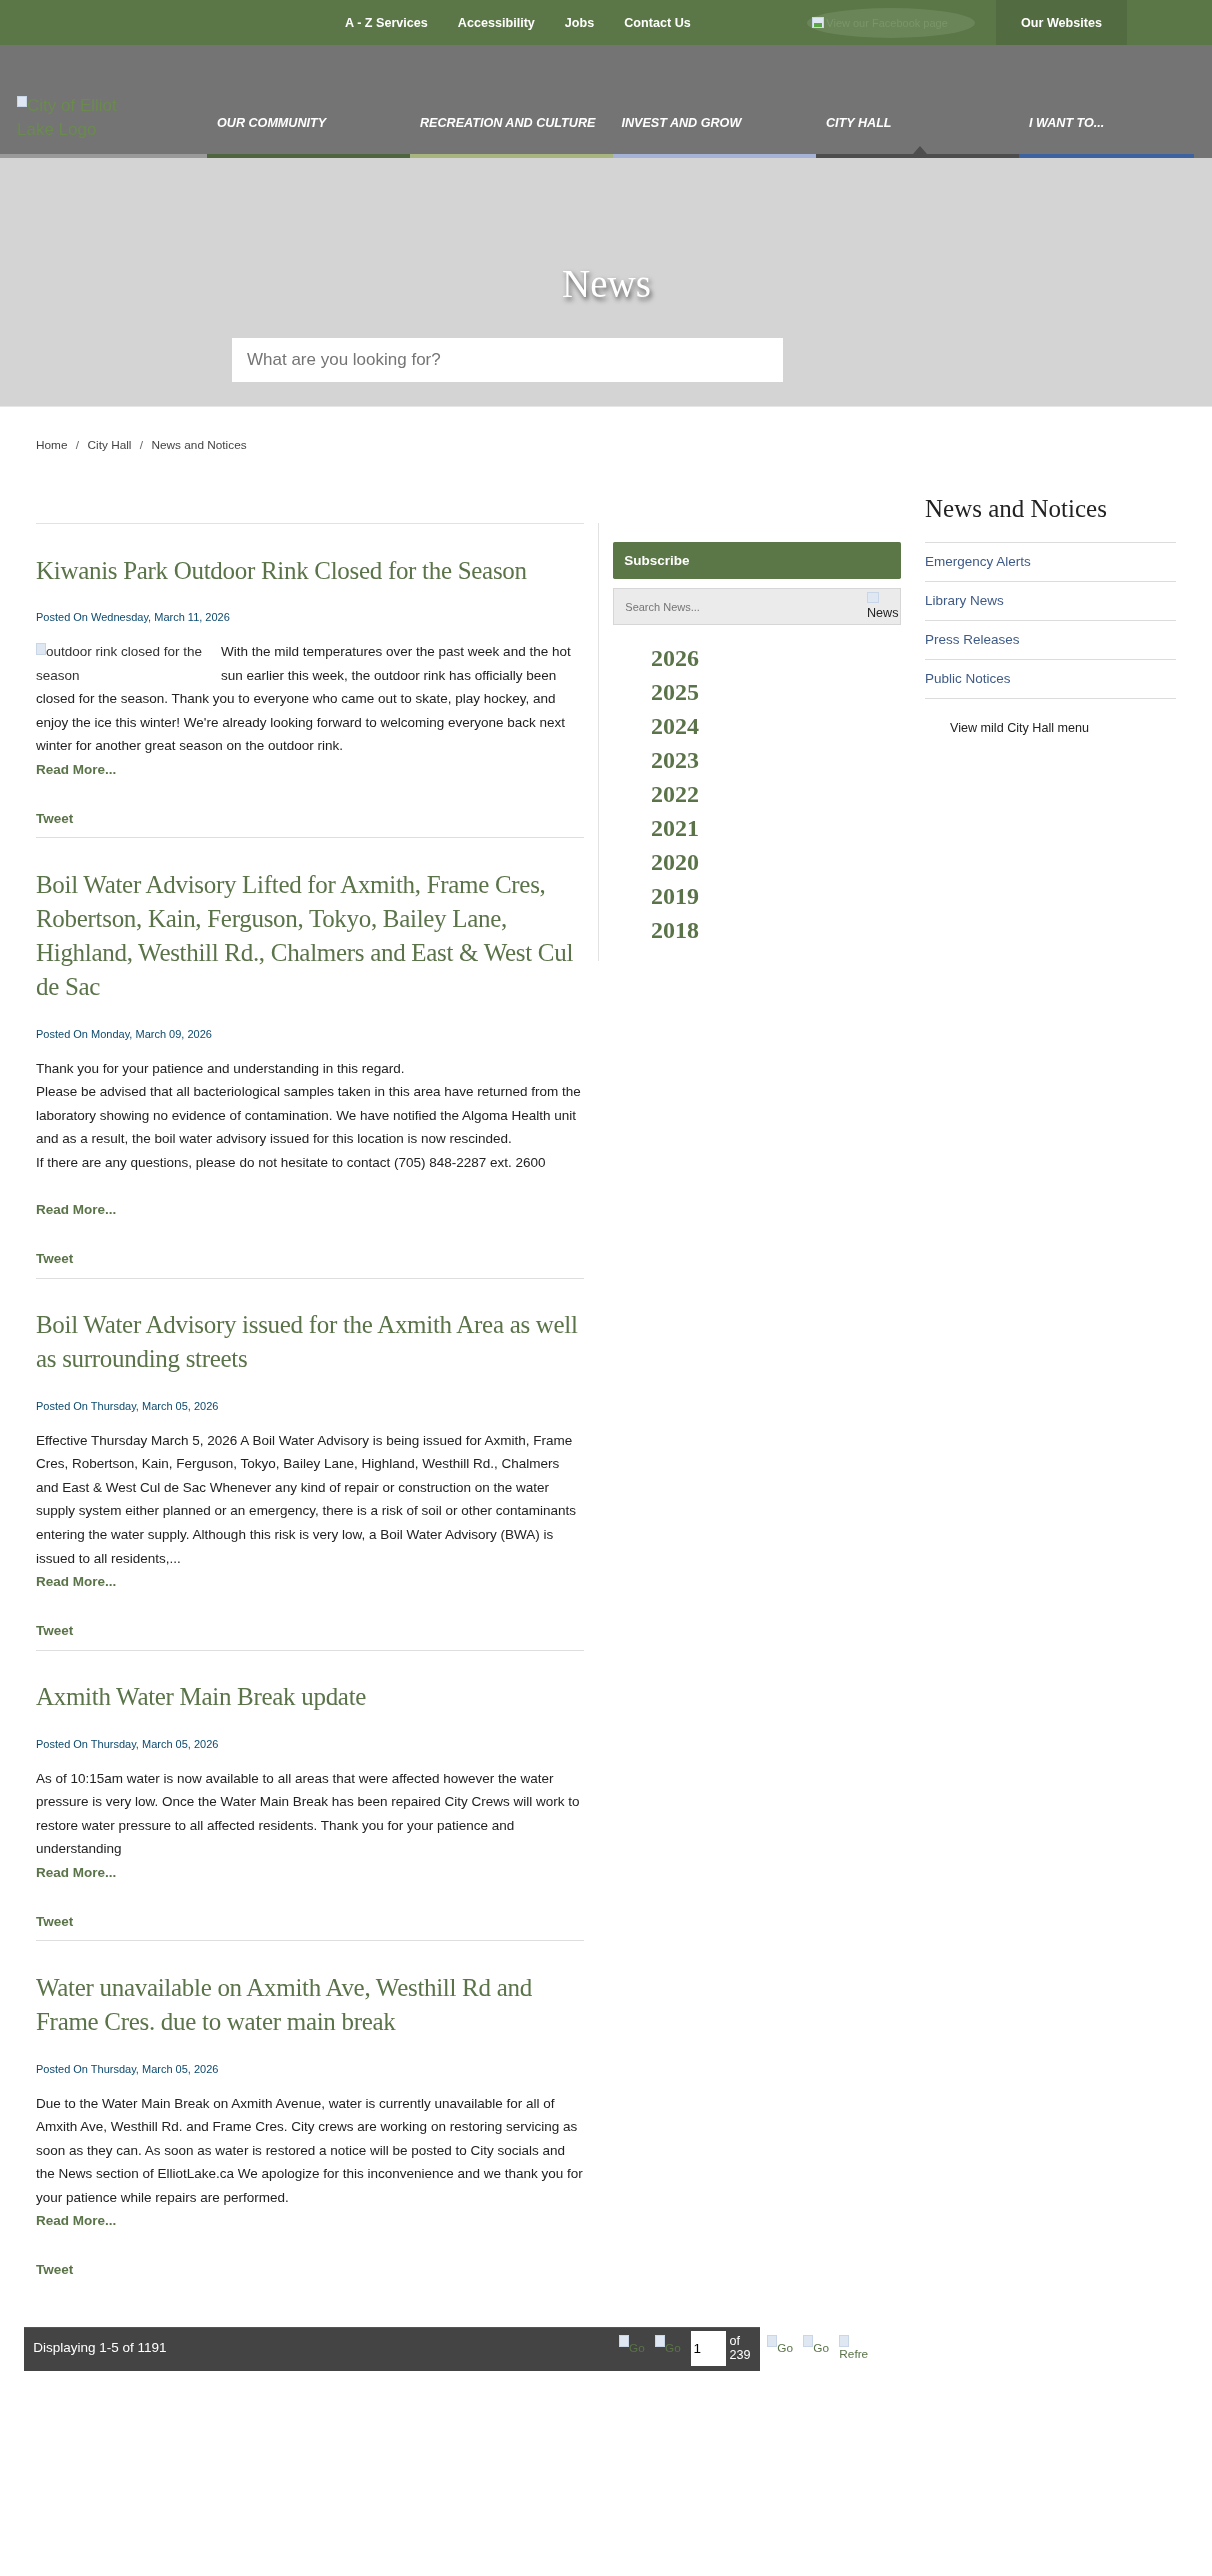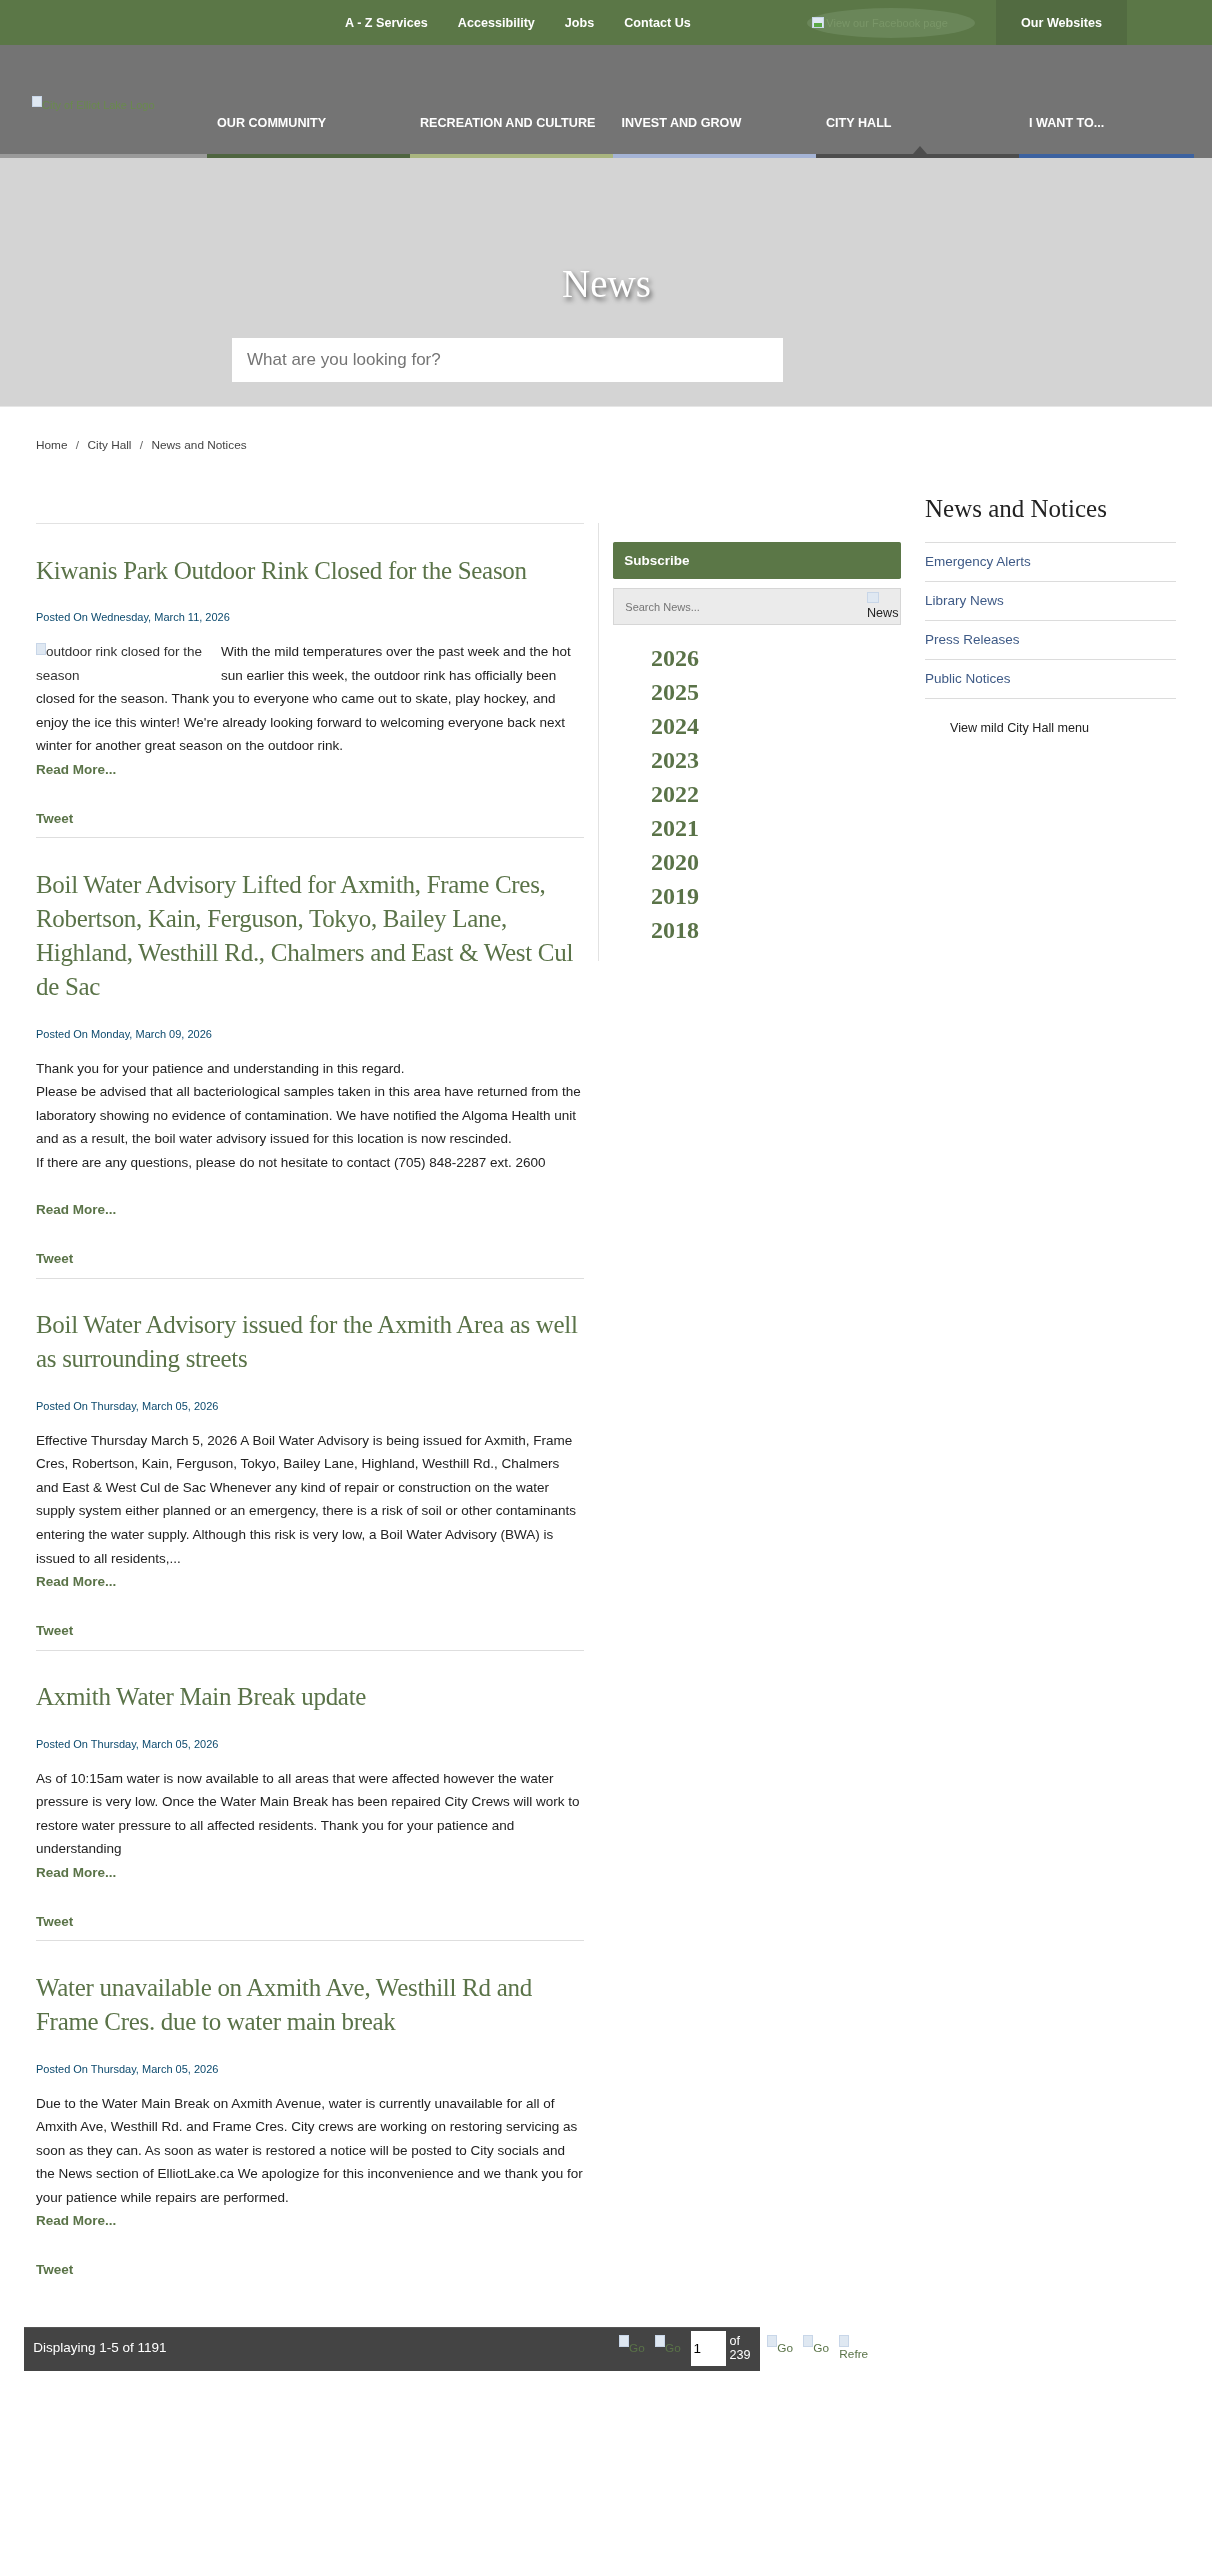--- a/index.html
+++ b/index.html
@@ -10,25 +10,25 @@
   .topbar { height: 45px; background: #5b7747; position: relative; }
   .topbar .util-links { position: absolute; left: 345px; top: 0; height: 45px; display: flex; align-items: center; gap: 0; }
   .topbar .util-links a { color: #ffffff; font-weight: bold; font-size: 12.6px; margin-right: 30px; }
   .topbar .fb { position: absolute; left: 807px; top: 7.6px; width: 168px; height: 30px; border-radius: 50%; background: #6a8659; color: #7a9668; font-size: 11px; display: flex; align-items: center; padding-left: 5px; }
   .topbar .fb .broken { width: 11.8px; height: 11.8px; border: 0.8px solid #c8d6e8; background: #dfe8f2; margin-right: 2.5px; position: relative; }
   .topbar .fb .broken::after { content: ""; position: absolute; left: 0.8px; bottom: 0.8px; width: 8.4px; height: 4.2px; background: #5aa845; }
   .topbar .websites { position: absolute; left: 996px; top: 0; width: 131px; height: 45px; background: #526b41; color: #fff; font-weight: bold; font-size: 12.6px; display: flex; align-items: center; justify-content: center; }
 
   
   .mainnav { height: 113px; background: #747474; position: relative; }
-  .mainnav .logo { position: absolute; left: 32px; top: 98px; width: 135px; color: #6a8a4e; font-size: 11px; line-height: 23.6px; }
+  .mainnav .logo { position: absolute; left: 17px; top: 98px; width: 135px; color: #6a8a4e; font-size: 17px; line-height: 23.6px; }
   .mainnav .logo .broken { display: inline-block; width: 10px; height: 11.8px; border: 0.8px solid #c8d6e8; background: #dfe8f2; vertical-align: top; margin-top: 1.7px; }
   .mainnav .items { position: absolute; left: 207px; top: 0; right: 0; height: 113px; display: flex; }
   .mainnav .item { flex: 0 0 auto; width: 203px; height: 113px; position: relative; color: #fff; font-weight: bold; font-size: 12.6px; }
-  .mainnav .item span { position: absolute; left: 10px; top: 118px; }
+  .mainnav .item span { position: absolute; left: 10px; top: 118px; font-style: italic; }
   .mainnav .item .bar { position: absolute; left: 0; right: 0; bottom: 0; height: 4.2px; }
   .mainnav .arrow { position: absolute; left: 97px; bottom: 4.2px; width: 0; height: 0; border-left: 7.6px solid transparent; border-right: 7.6px solid transparent; border-bottom: 8.4px solid #4d4d4d; }
   .nav-strip { position: absolute; left: 0; width: 207px; bottom: 0; height: 4.2px; background: #9a9a9a; }
 
   
   .hero { height: 249px; background: #d4d4d4; position: relative; border-bottom: 1.7px solid #e6e6e6; }
   .hero h1 { position: absolute; left: 0; right: 0; top: 103px; text-align: center; font-family: "Liberation Serif", serif; font-weight: normal; font-size: 39px; color: #ffffff; text-shadow: 1.7px 2.5px 5px rgba(0,0,0,0.6); }
   .hero .search { position: absolute; left: 232px; top: 180px; width: 551px; height: 44px; background: #fff; border: none; font-family: "Liberation Sans", sans-serif; font-size: 17px; color: #333; padding-left: 15px; }
 
   

